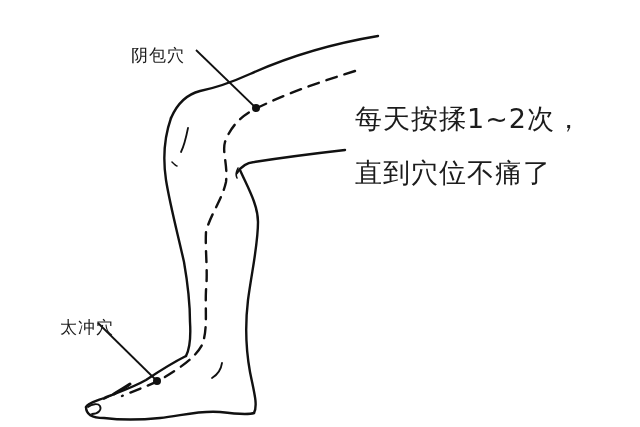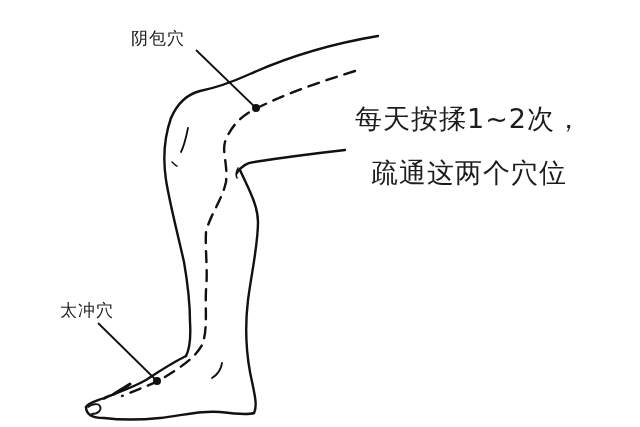--- a/index.html
+++ b/index.html
@@ -21,34 +21,35 @@
       width: 640px;
       height: 427px;
     }
     .label {
       position: absolute;
       font-size: 17px;
       color: #1a1a1a;
       letter-spacing: 1px;
       white-space: nowrap;
       line-height: 1;
+      margin-top: 17px;
     }
     #label-yinbao { left: 131px; top: 30px; }
     #label-taichong { left: 60px; top: 302px; }
     .instructions {
       position: absolute;
       left: 355px;
       top: 92px;
       font-size: 27px;
       color: #1c1c1c;
       line-height: 54px;
       white-space: nowrap;
       letter-spacing: 1px;
     }
-    .instructions div { height: 54px; text-align: center; }
+    .instructions div { height: 54px; }
   </style>
 </head>
 <body>
 
 <svg id="canvas" viewBox="0 0 640 427" xmlns="http://www.w3.org/2000/svg">
   <g fill="none" stroke="#111111" stroke-width="2.4" stroke-linecap="round" stroke-linejoin="round">
 
     <path d="M378,36 C330,44 290,56 250,74 C230,83 215,88 200,91 C188,94 178,102 171,118"></path>
 
     <path d="M171,118 C164,138 163,160 166,180 C170,205 178,235 184,262 C188,285 190,305 190,322 C191,338 190,348 186,356"></path>
@@ -82,14 +83,14 @@
 
   <circle cx="256" cy="108" r="4" fill="#111111"></circle>
   <circle cx="157" cy="381" r="4" fill="#111111"></circle>
 </svg>
 
 <div id="label-yinbao" class="label">阴包穴</div>
 <div id="label-taichong" class="label">太冲穴</div>
 
 <div class="instructions">
   <div>每天按揉1~2次，</div>
-  <div>疏通这两个穴位</div>
+  <div>直到穴位不痛了</div>
 </div>
 
 </body></html>

